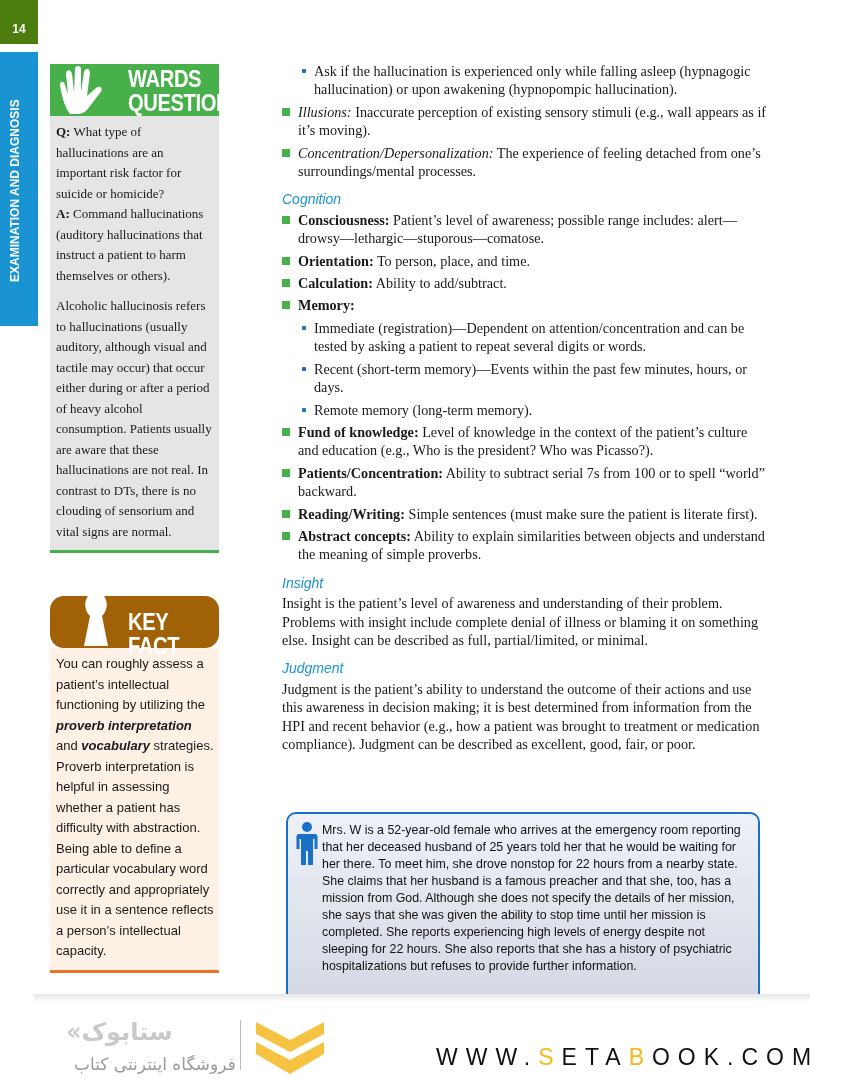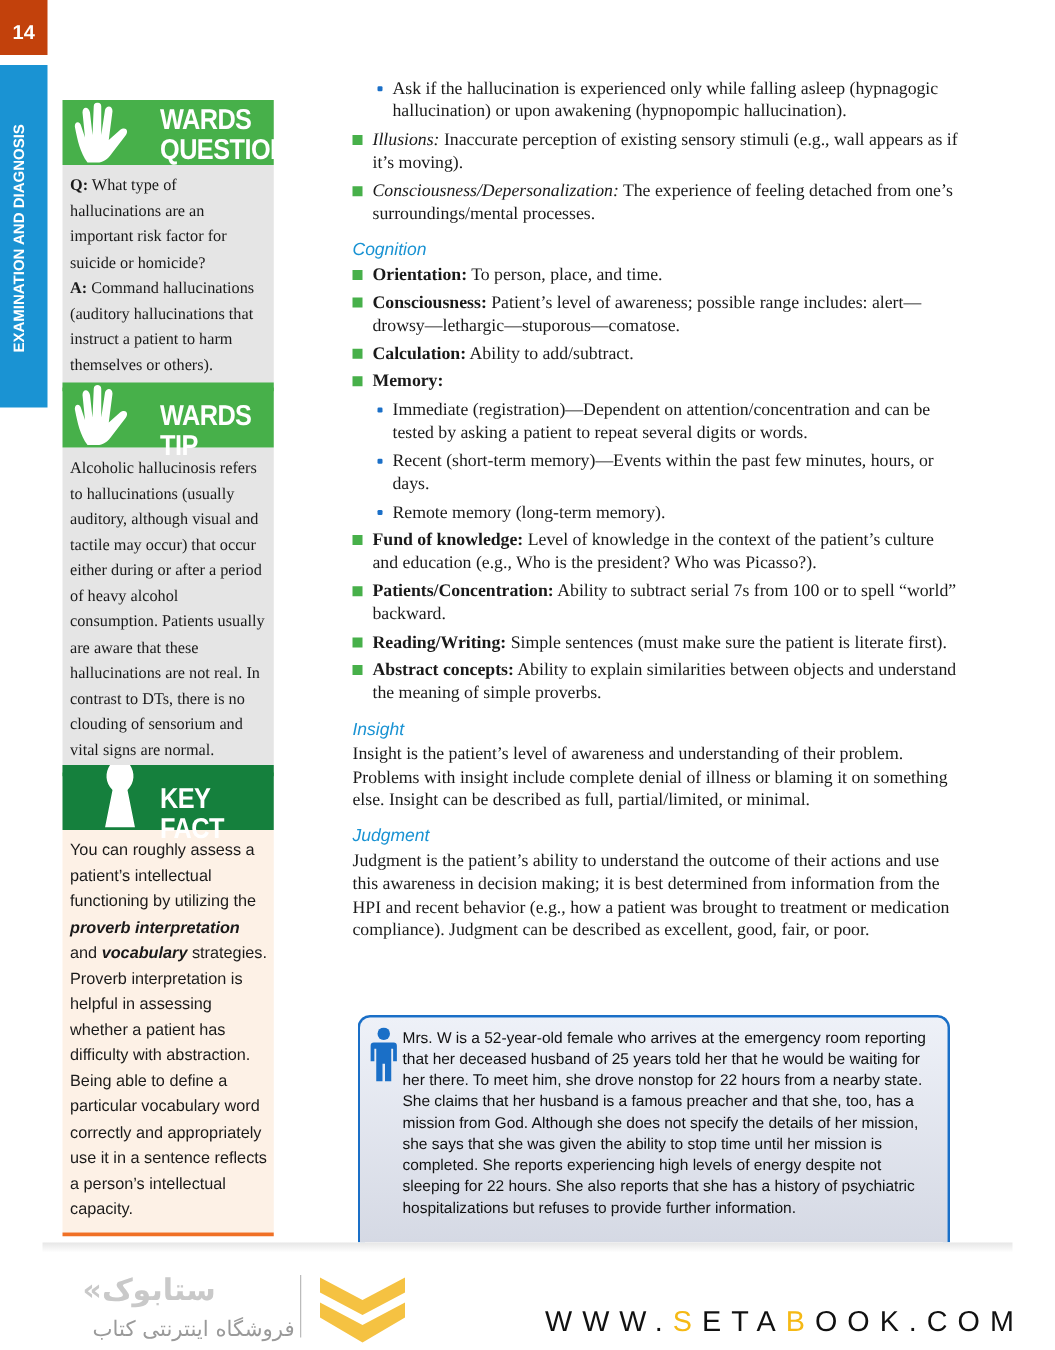--- a/index.html
+++ b/index.html
@@ -1,28 +1,28 @@
 <!DOCTYPE html>
 <html><head>
 <meta charset="utf-8">
 <style>
   html, body { margin:0; padding:0; }
   body { width:844px; height:1080px; position:relative; background:#ffffff; overflow:hidden; font-family:"Liberation Serif", serif; color:#1a1a1a; }
-  .page-num { position:absolute; left:0; top:0; width:38px; height:44px; background:#c2410c; color:#fff; font-family:"Liberation Sans", sans-serif; font-weight:bold; font-size:16px; display:flex; align-items:flex-end; justify-content:center; padding-bottom:8px; box-sizing:border-box; }
+  .page-num { position:absolute; left:0; top:0; width:38px; height:44px; background:#4d7c0f; color:#fff; font-family:"Liberation Sans", sans-serif; font-weight:bold; font-size:12px; display:flex; align-items:flex-end; justify-content:center; padding-bottom:8px; box-sizing:border-box; }
   .side-tab { position:absolute; left:0; top:52px; width:38px; height:274px; background:#1a93d3; }
   .side-tab span { position:absolute; left:8px; top:10px; writing-mode:vertical-rl; transform:rotate(180deg); color:#fff; font-family:"Liberation Sans", sans-serif; font-weight:bold; font-size:12px; letter-spacing:0; height:220px; text-align:left; }
 
-  .box { position:absolute; left:50px; width:169px; font-family:"Liberation Sans", sans-serif; font-size:13px; line-height:20.5px;margin-top:16px; }
+  .box { position:absolute; left:50px; width:169px; font-family:"Liberation Sans", sans-serif; font-size:13px; line-height:20.5px; }
   .box .hdr { height:52px; position:relative; color:#fff; font-family:"Liberation Sans", sans-serif; font-weight:bold; }
   .box .body { padding:6px 4px 8px 6px; }
   .box .rule { height:3px; }
   .green .hdr { background:#47b04a; }
   .green .body { background:#e5e5e5;font-family:Liberation Serif, serif; }
   .green .rule { background:#47b04a; }
-  .orange .hdr { background:#15803d; }
+  .orange .hdr { background:#a16207;border-radius:14px; }
   .orange .body { background:#fdf1e6; }
   .orange .rule { background:#f07025; }
   .hdr .title { position:absolute; left:78px; top:4px; font-size:23px; line-height:24px; letter-spacing:-0.5px; transform:scaleX(0.88); transform-origin:left; }
   .hdr .title.one { top:14px; }
   .hand { position:absolute; left:6px; top:2px; }
 
   .main { position:absolute; left:282px; top:62px; width:486px; font-size:14.2px; line-height:18.4px; }
   .b1 { position:relative; padding-left:16px; margin-bottom:4px; }
   .b1:before { content:""; position:absolute; left:0; top:5px; width:8px; height:8px; background:#47b04a; }
   .b2 { position:relative; padding-left:32px; margin-bottom:4px; }
@@ -64,51 +64,45 @@
     <div class="title" style="top:27px;">QUESTION</div>
   </div>
   <div class="body">
     <b>Q:</b><span> What type of hallucinations are an important risk factor for suicide or homicide?</span><br>
     <b>A:</b><span> Command hallucinations (auditory hallucinations that instruct a patient to harm themselves or others).</span>
   </div>
   <div class="rule"></div>
 </div>
 
 <div class="box green" style="top:290px;">
-  <div class="hdr">
-    <svg class="hand" width="60" height="50" viewBox="0 0 60 50">
-        <path fill="#fff" d="M14 48 C8 40 6 30 4 20 C3 15 8 14 9 19 L12 28 L10 8 C10 3 15 3 16 8 L18 26 L19 3 C19 -1 25 -1 25 3 L25 26 L28 6 C29 2 34 2 34 7 L31 30 L40 22 C44 19 48 22 44 27 L34 40 C30 46 26 48 22 48 Z"></path>
-      </svg>
-    <div class="title one">WARDS TIP</div>
-  </div>
   <div class="body">Alcoholic hallucinosis refers to hallucinations (usually auditory, although visual and tactile may occur) that occur either during or after a period of heavy alcohol consumption. Patients usually are aware that these hallucinations are not real. In contrast to DTs, there is no clouding of sensorium and vital signs are normal.</div>
   <div class="rule"></div>
 </div>
 
 <div class="box orange" style="top:596px;">
   <div class="hdr">
     <svg class="hand" width="60" height="50" viewBox="0 0 60 50" style="left:14px;top:0;">
         <path fill="#fff" d="M24 0 L40 0 C44 6 44 14 38 20 L44 50 L20 50 L26 20 C20 14 20 6 24 0 Z"></path>
       </svg>
     <div class="title one">KEY FACT</div>
   </div>
   <div class="body">
     <span>You can roughly assess a patient’s intellectual functioning by utilizing the </span><b><i>proverb interpretation</i></b><span> and </span><b><i>vocabulary</i></b><span> strategies. Proverb interpretation is helpful in assessing whether a patient has difficulty with abstraction. Being able to define a particular vocabulary word correctly and appropriately use it in a sentence reflects a person’s intellectual capacity.</span>
   </div>
   <div class="rule"></div>
 </div>
 
 <div class="main">
   <div class="b2">Ask if the hallucination is experienced only while falling asleep (hypnagogic hallucination) or upon awakening (hypnopompic hallucination).</div>
   <div class="b1"><i>Illusions:</i><span> Inaccurate perception of existing sensory stimuli (e.g., wall appears as if it’s moving).</span></div>
-  <div class="b1"><i>Consciousness/Depersonalization:</i><span> The experience of feeling detached from one’s surroundings/mental processes.</span></div>
+  <div class="b1"><i>Concentration/Depersonalization:</i><span> The experience of feeling detached from one’s surroundings/mental processes.</span></div>
 
   <div class="sec">Cognition</div>
+  <div class="b1"><b>Consciousness:</b><span> Patient’s level of awareness; possible range includes: alert—drowsy—lethargic—stuporous—comatose.</span></div>
   <div class="b1"><b>Orientation:</b><span> To person, place, and time.</span></div>
-  <div class="b1"><b>Consciousness:</b><span> Patient’s level of awareness; possible range includes: alert—drowsy—lethargic—stuporous—comatose.</span></div>
   <div class="b1"><b>Calculation:</b><span> Ability to add/subtract.</span></div>
   <div class="b1"><b>Memory:</b></div>
   <div class="b2">Immediate (registration)—Dependent on attention/concentration and can be tested by asking a patient to repeat several digits or words.</div>
   <div class="b2">Recent (short-term memory)—Events within the past few minutes, hours, or days.</div>
   <div class="b2">Remote memory (long-term memory).</div>
   <div class="b1"><b>Fund of knowledge:</b><span> Level of knowledge in the context of the patient’s culture and education (e.g., Who is the president? Who was Picasso?).</span></div>
   <div class="b1"><b>Patients/Concentration:</b><span> Ability to subtract serial 7s from 100 or to spell “world” backward.</span></div>
   <div class="b1"><b>Reading/Writing:</b><span> Simple sentences (must make sure the patient is literate first).</span></div>
   <div class="b1"><b>Abstract concepts:</b><span> Ability to explain similarities between objects and understand the meaning of simple proverbs.</span></div>
 

